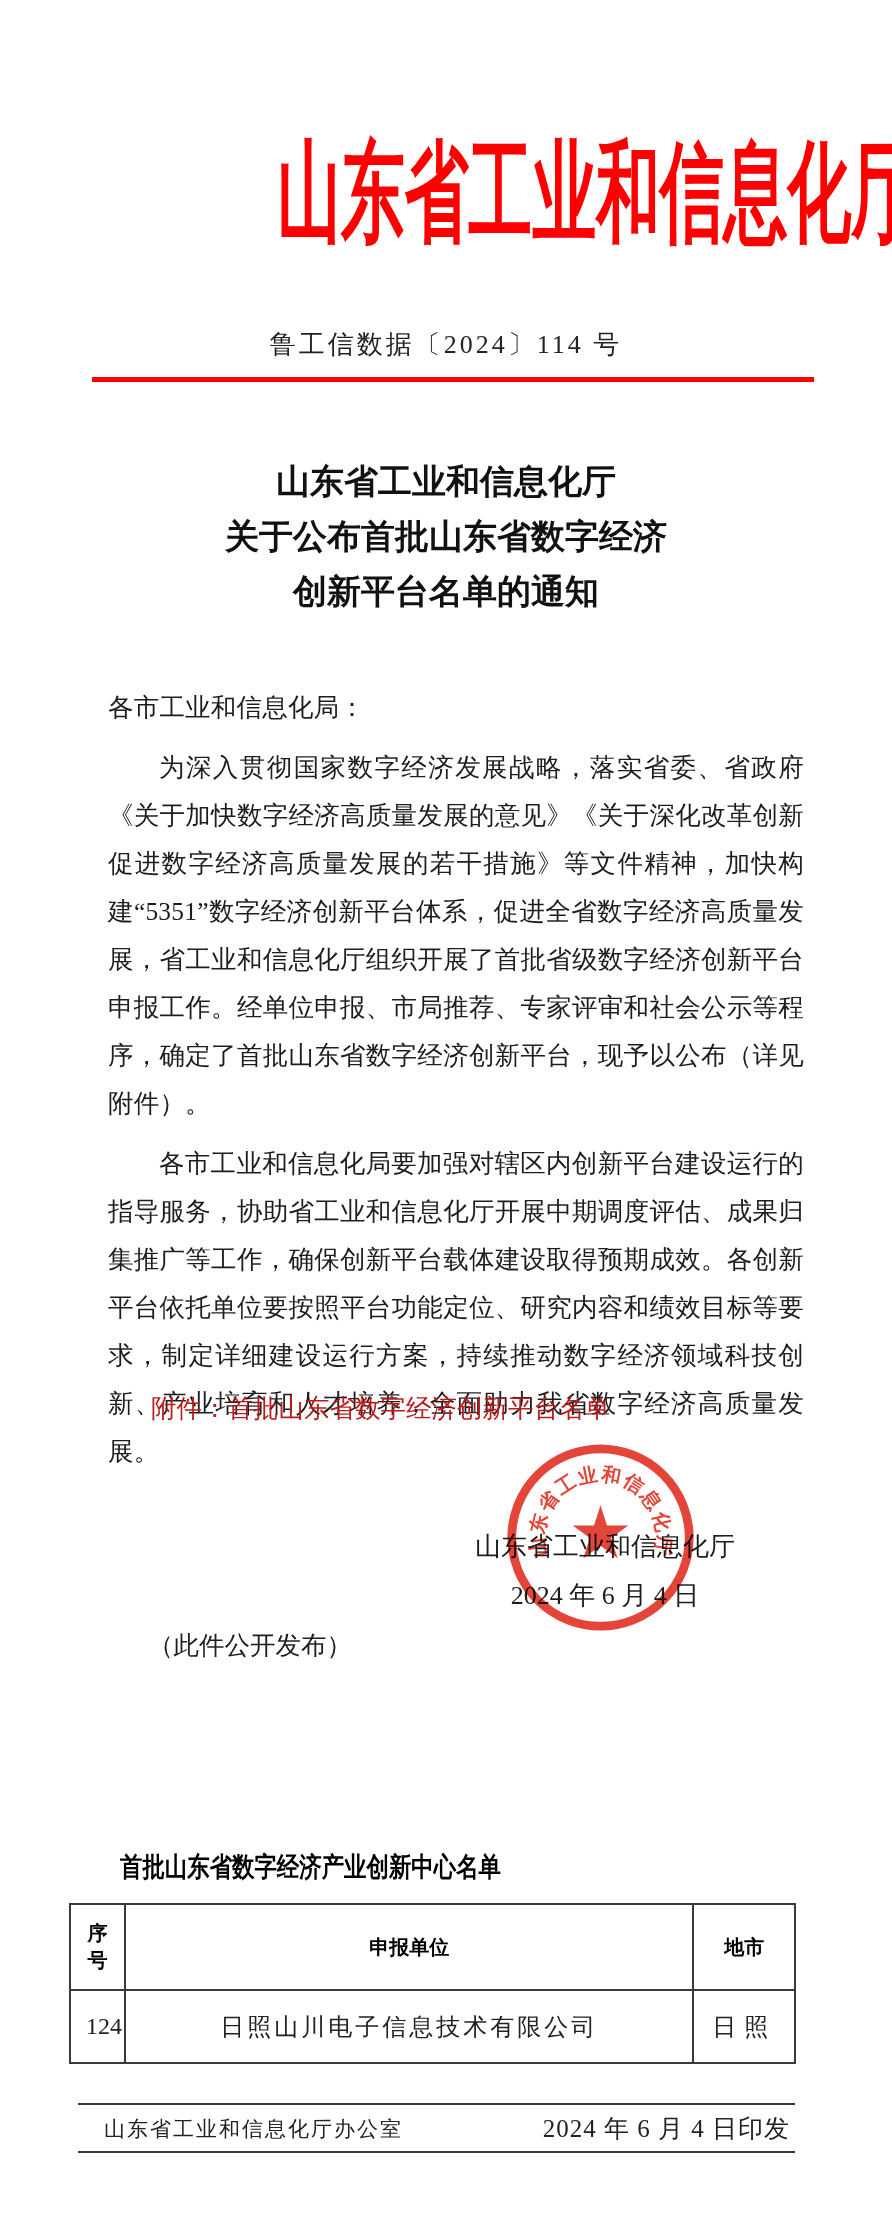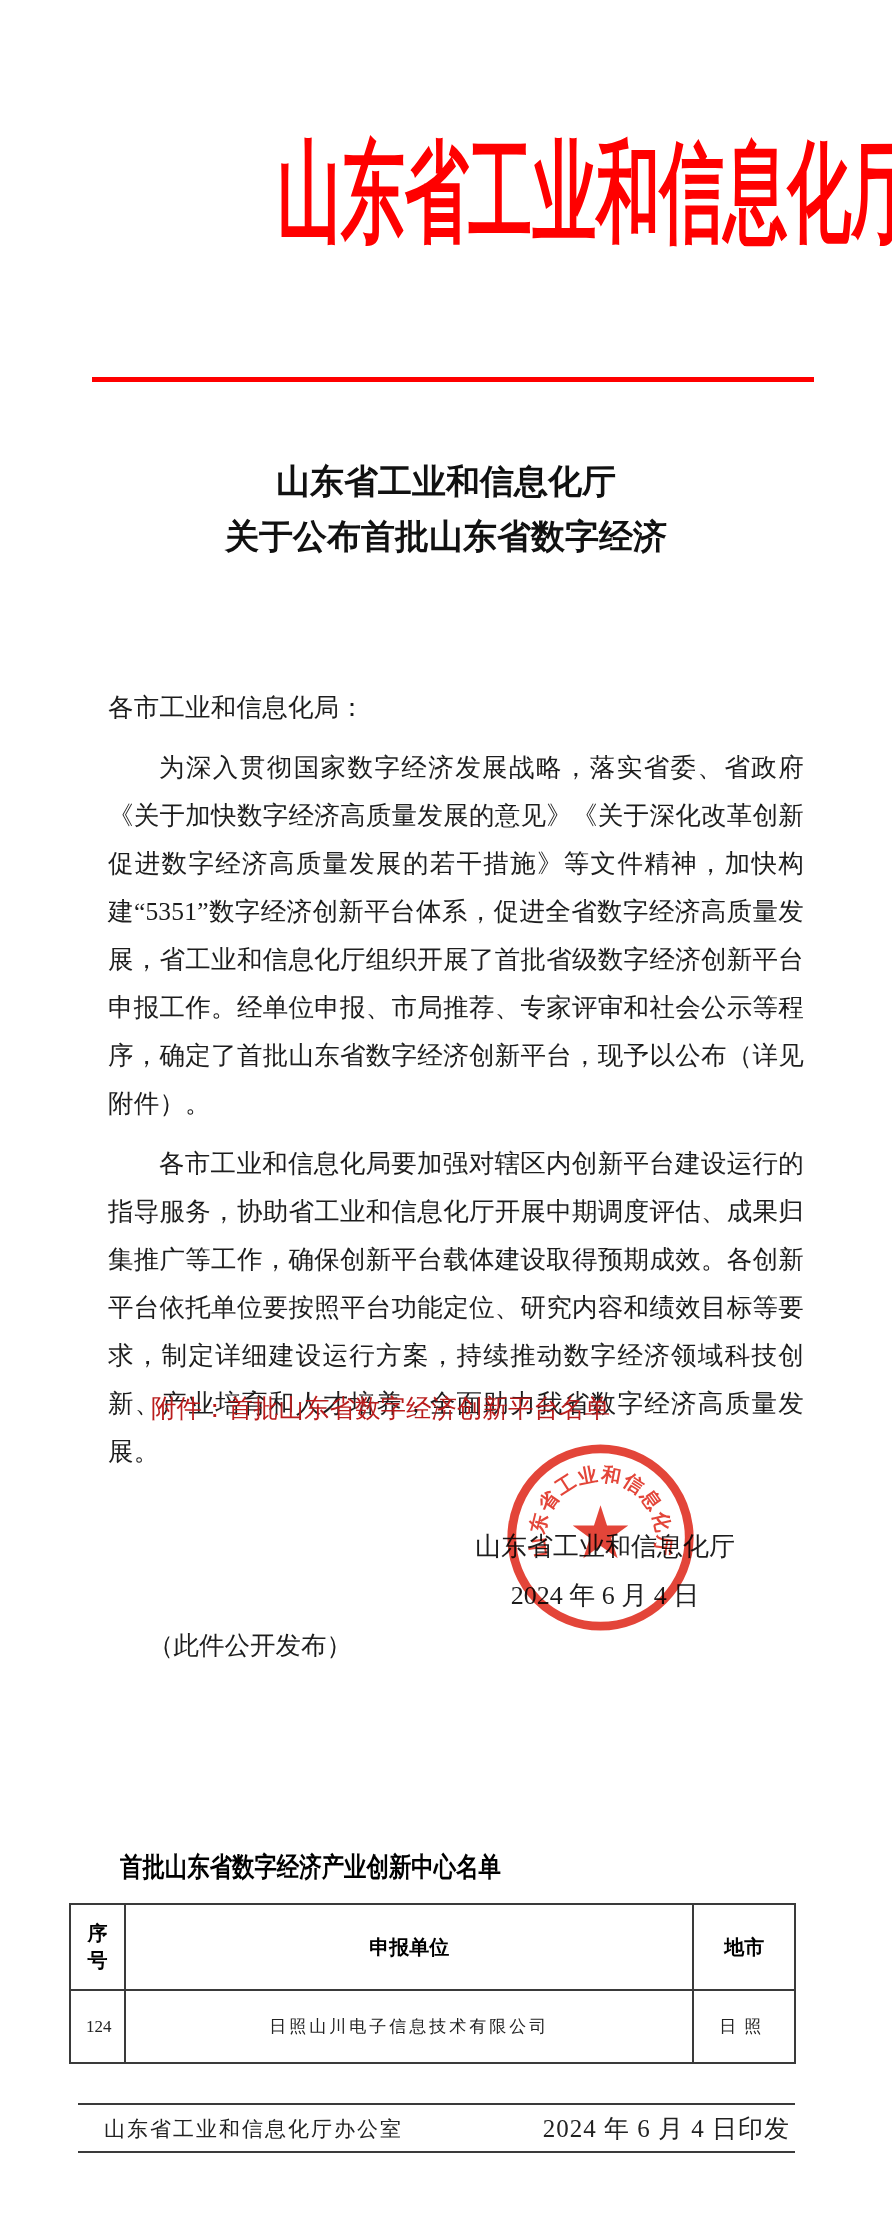--- a/index.html
+++ b/index.html
@@ -113,21 +113,21 @@
     padding:15px;
   }
   .att-table th{
     height:33px;
     font-family:"Liberation Sans", sans-serif;
     font-weight:bold;font-size:20px;color:#000;
   }
   .att-table td{
     height:41px;
     font-family:"Liberation Serif", serif;
-    font-size:17px;color:#222;
+    font-size:24px;color:#222;
   }
   .att-table td.org-cell{letter-spacing:3px;}
   .att-table td.city-cell{letter-spacing:8px;margin-top:11px;}
   
   .footer-rule{position:absolute;left:78px;width:717px;height:2px;background:#3a3a3a;}
   .footer-rule.top{top:2103px;}
   .footer-rule.bottom{top:2151px;}
   .footer-left{
     position:absolute;top:2116px;left:104px;
     font-size:21px;line-height:26px;letter-spacing:2px;color:#222;
@@ -141,26 +141,28 @@
 </style>
 </head>
 <body>
 
 <div class="page">
 
   <div class="banner">
     <span class="banner-text">山东省工业和信息化厅文件</span>
   </div>
 
+  <div class="doc-number">鲁工信数据〔2024〕114 号</div>
 
   <div class="red-rule"></div>
 
   <div class="doc-title">
     <div>山东省工业和信息化厅</div>
     <div>关于公布首批山东省数字经济</div>
+    <div>创新平台名单的通知</div>
   </div>
 
   <div class="body-text">
     <p class="salutation">各市工业和信息化局：</p>
     <p class="para">为深入贯彻国家数字经济发展战略，落实省委、省政府《关于加快数字经济高质量发展的意见》《关于深化改革创新促进数字经济高质量发展的若干措施》等文件精神，加快构建“5351”数字经济创新平台体系，促进全省数字经济高质量发展，省工业和信息化厅组织开展了首批省级数字经济创新平台申报工作。经单位申报、市局推荐、专家评审和社会公示等程序，确定了首批山东省数字经济创新平台，现予以公布（详见附件）。</p>
     <p class="para">各市工业和信息化局要加强对辖区内创新平台建设运行的指导服务，协助省工业和信息化厅开展中期调度评估、成果归集推广等工作，确保创新平台载体建设取得预期成效。各创新平台依托单位要按照平台功能定位、研究内容和绩效目标等要求，制定详细建设运行方案，持续推动数字经济领域科技创新、产业培育和人才培养，全面助力我省数字经济高质量发展。</p>
   </div>
 
   <div class="attachment-note">附件：首批山东省数字经济创新平台名单</div>
 

